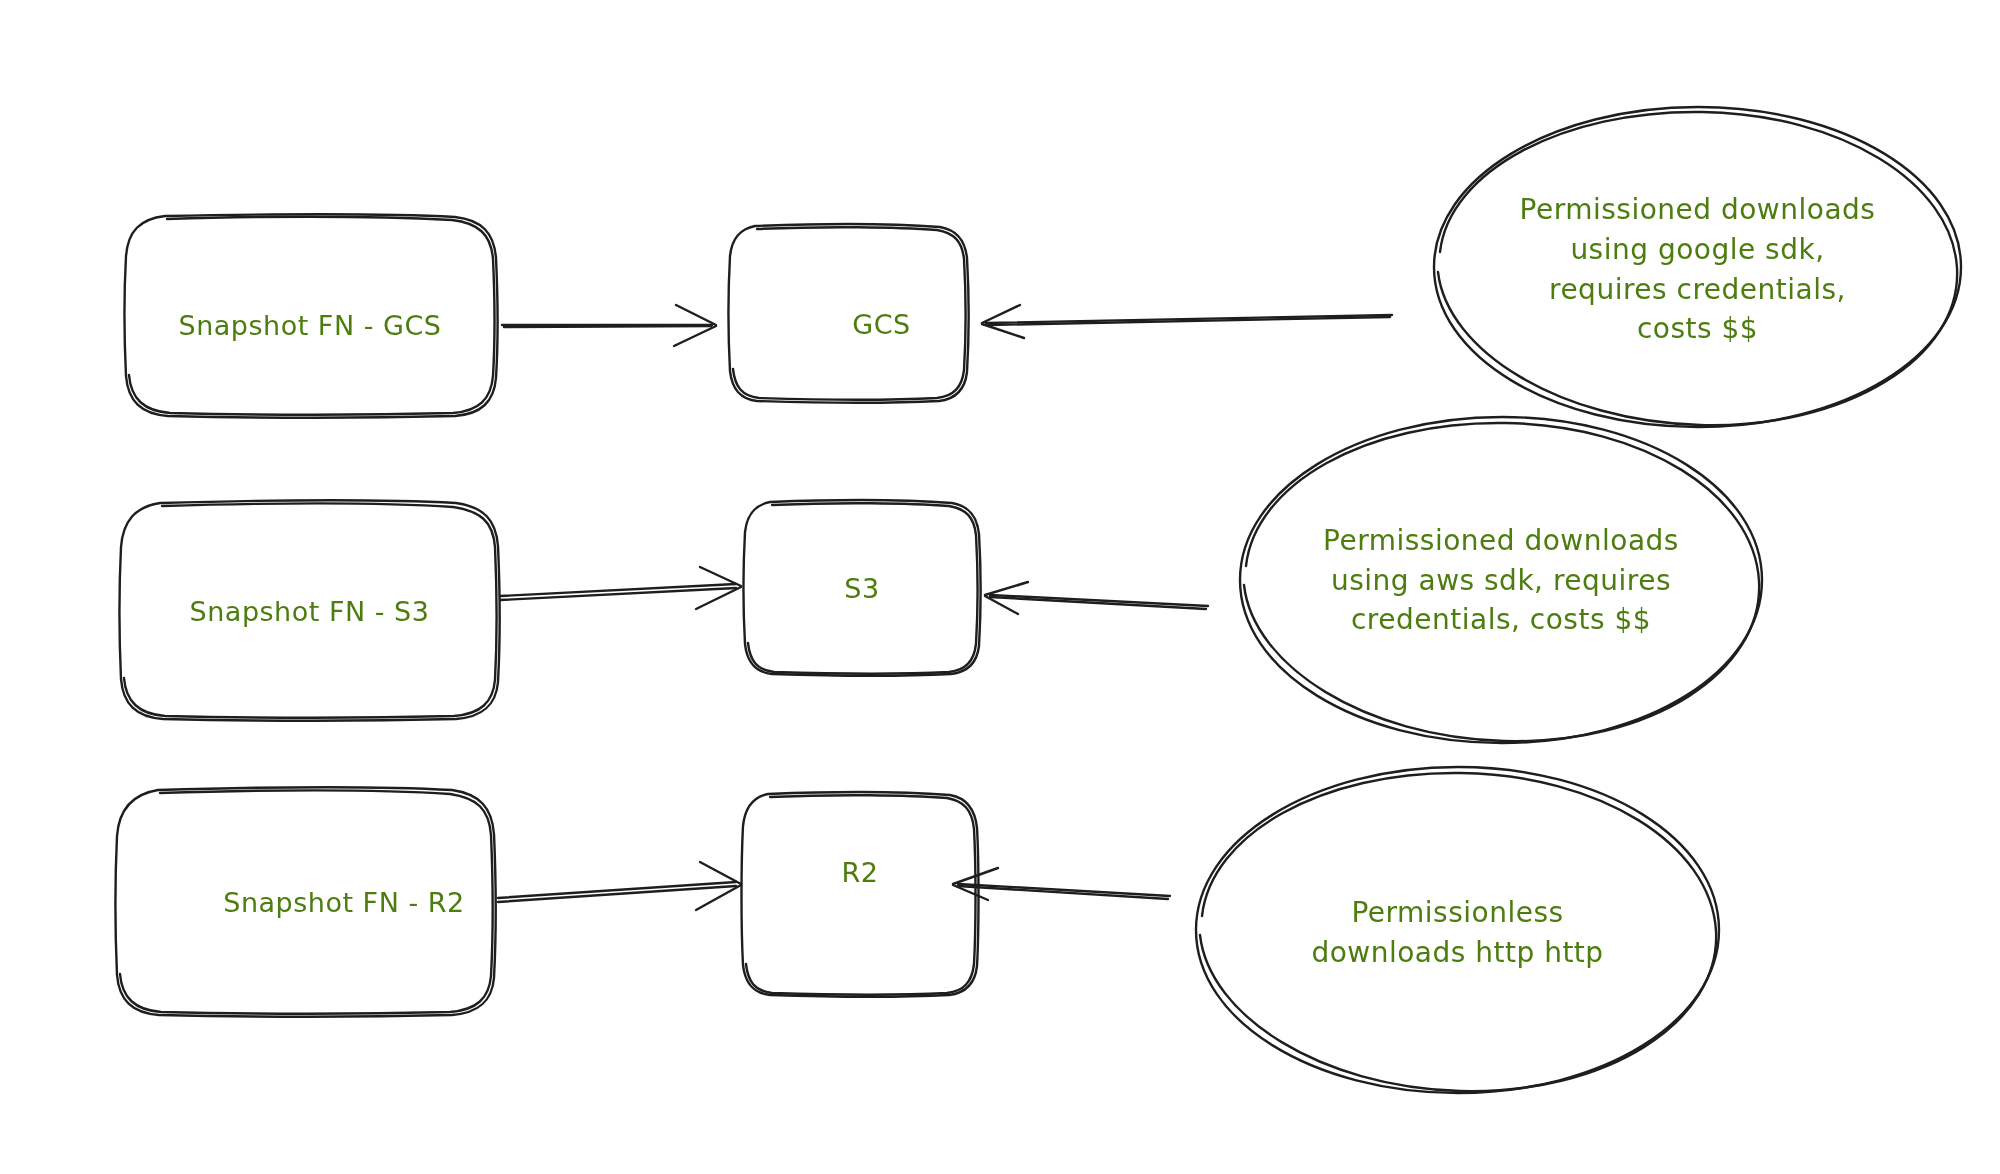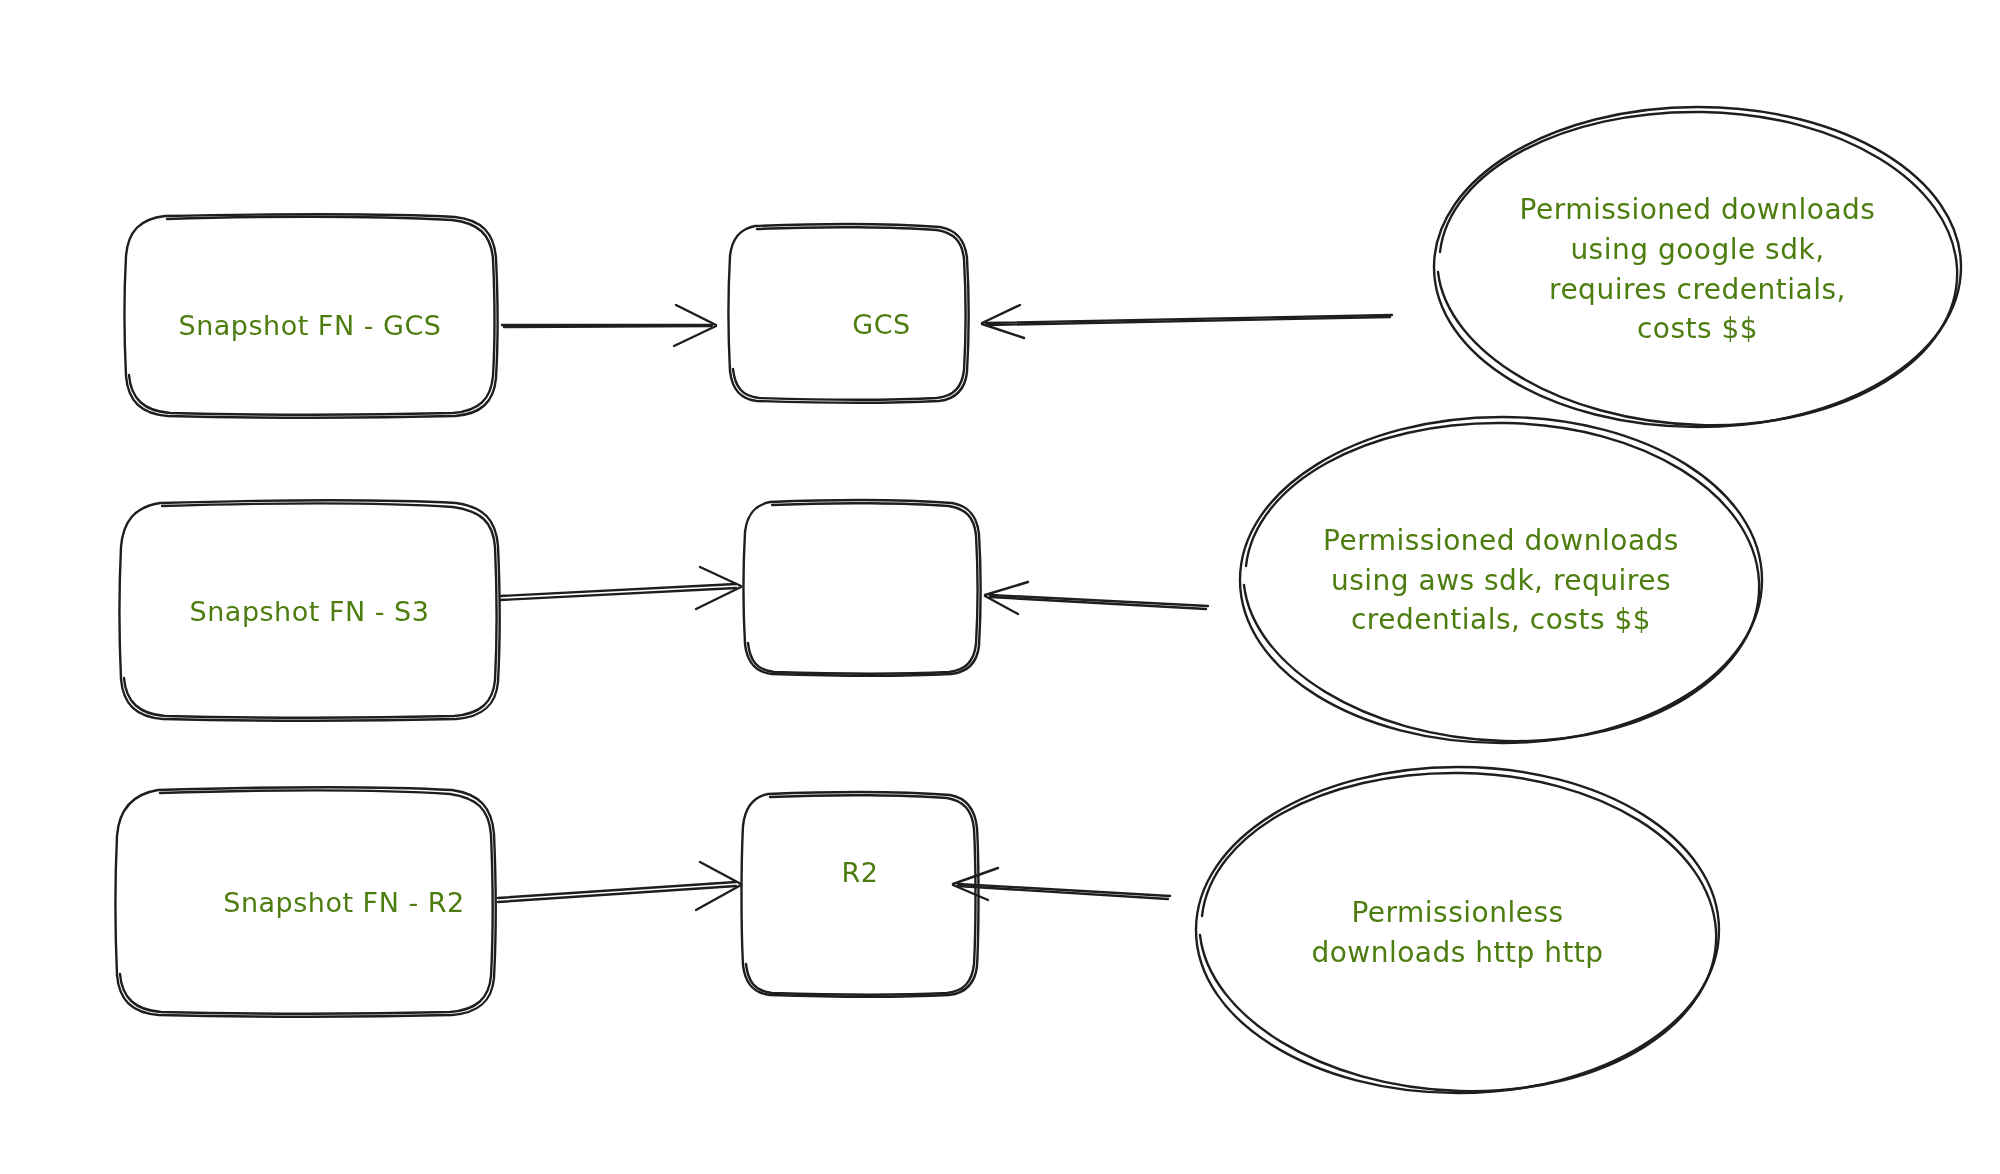--- a/index.html
+++ b/index.html
@@ -183,20 +183,21 @@
 
   <div class="node-label store-label" style="left:730px; top:280px; width:237px; height:90px;padding-left:33px;">GCS</div>
 
   <div class="node-label note-label" style="left:1454px; top:187px; width:487px; height:165px;">Permissioned downloads
 using google sdk,
 requires credentials,
 costs $$</div>
 
   <div class="node-label box-label" style="left:121px; top:562px; width:377px; height:100px;">Snapshot FN - S3</div>
 
+  <div class="node-label store-label" style="left:745px; top:544px; width:234px; height:90px;">S3</div>
 
   <div class="node-label note-label" style="left:1260px; top:518px; width:482px; height:125px;">Permissioned downloads
 using aws sdk, requires
 credentials, costs $$</div>
 
   <div class="node-label box-label" style="left:117px; top:853px; width:454px; height:100px;">Snapshot FN - R2</div>
 
   <div class="node-label store-label" style="left:743px; top:828px; width:234px; height:90px;">R2</div>
 
   <div class="node-label note-label" style="left:1216px; top:888px; width:483px; height:90px;">Permissionless

